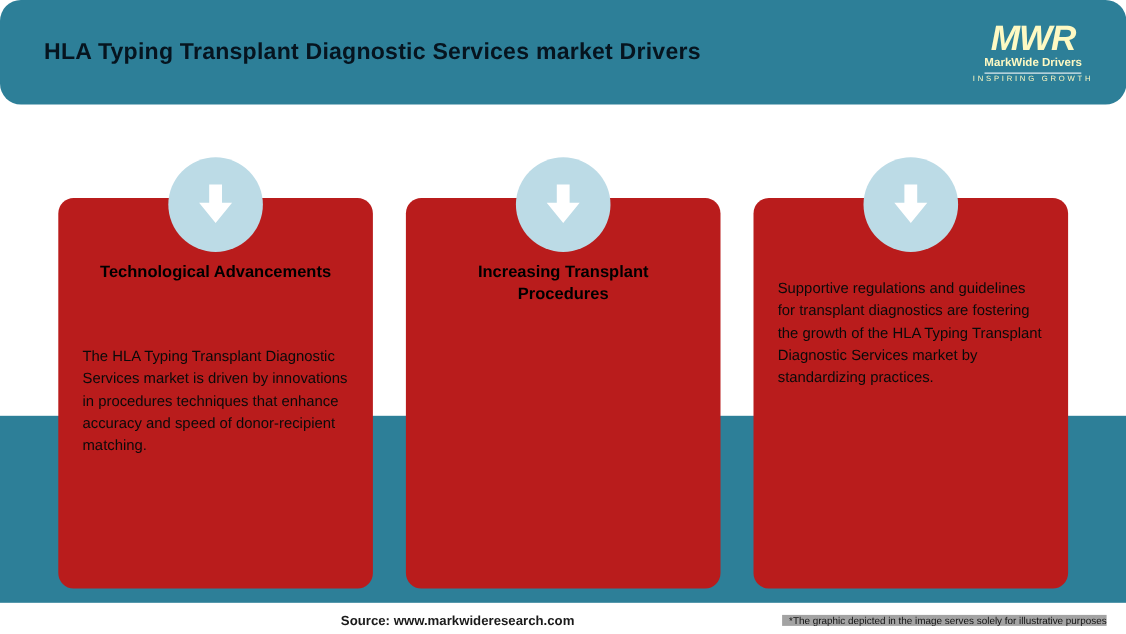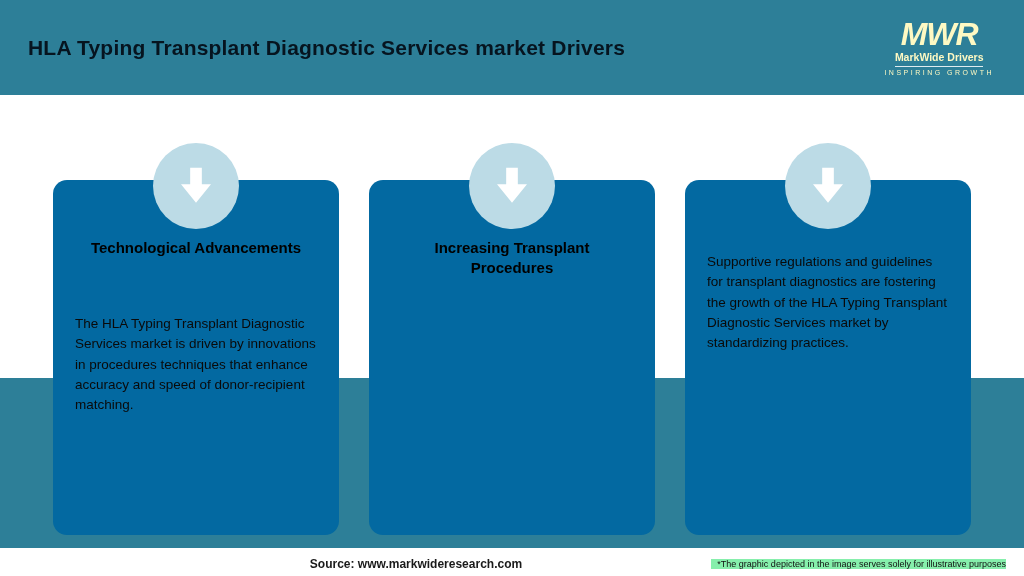--- a/index.html
+++ b/index.html
@@ -11,21 +11,22 @@
     overflow: hidden;
   }
   .header {
     position: absolute;
     top: 0; left: 0;
     width: 1024px; height: 95px;
     background: #2d7f98;
     display: flex;
     align-items: center;
     justify-content: space-between;
-    padding: 0 30px 0 28px;
+    padding: 0 30px 0 40px;
+    border-radius: 19px;
   }
   .page-title {
     font-size: 21px;
     font-weight: bold;
     color: #06141f;
     letter-spacing: 0.2px;
   }
   .logo {
     display: flex;
     flex-direction: column;
@@ -60,21 +61,21 @@
     width: 1024px;
     height: 170px;
     background: #2d7f98;
     z-index: 1;
   }
   .card {
     position: absolute;
     top: 180px;
     width: 286px;
     height: 355px;
-    background: #0369a1;
+    background: #b91c1c;
     border-radius: 14px;
     z-index: 2;
     padding: 58px 22px 20px 22px;
   }
   .card-1 { left: 53px; }
   .card-2 { left: 369px; }
   .card-3 { left: 685px; }
   .arrow-circle {
     position: absolute;
     top: 143px;
@@ -118,21 +119,21 @@
     color: #1a1a1a;
     z-index: 4;
   }
   .footer-disclaimer {
     position: absolute;
     right: 18px;
     bottom: 7px;
     font-size: 9px;
     color: #111111;
     z-index: 5;
-    background: #86efac;
+    background: #a3a3a3;
     padding-left: 6px;
   }
 </style>
 </head>
 <body>
 
 <div class="header">
   <div class="page-title">HLA Typing Transplant Diagnostic Services market Drivers</div>
   <div class="logo">
     <div class="logo-monogram">MWR</div>

